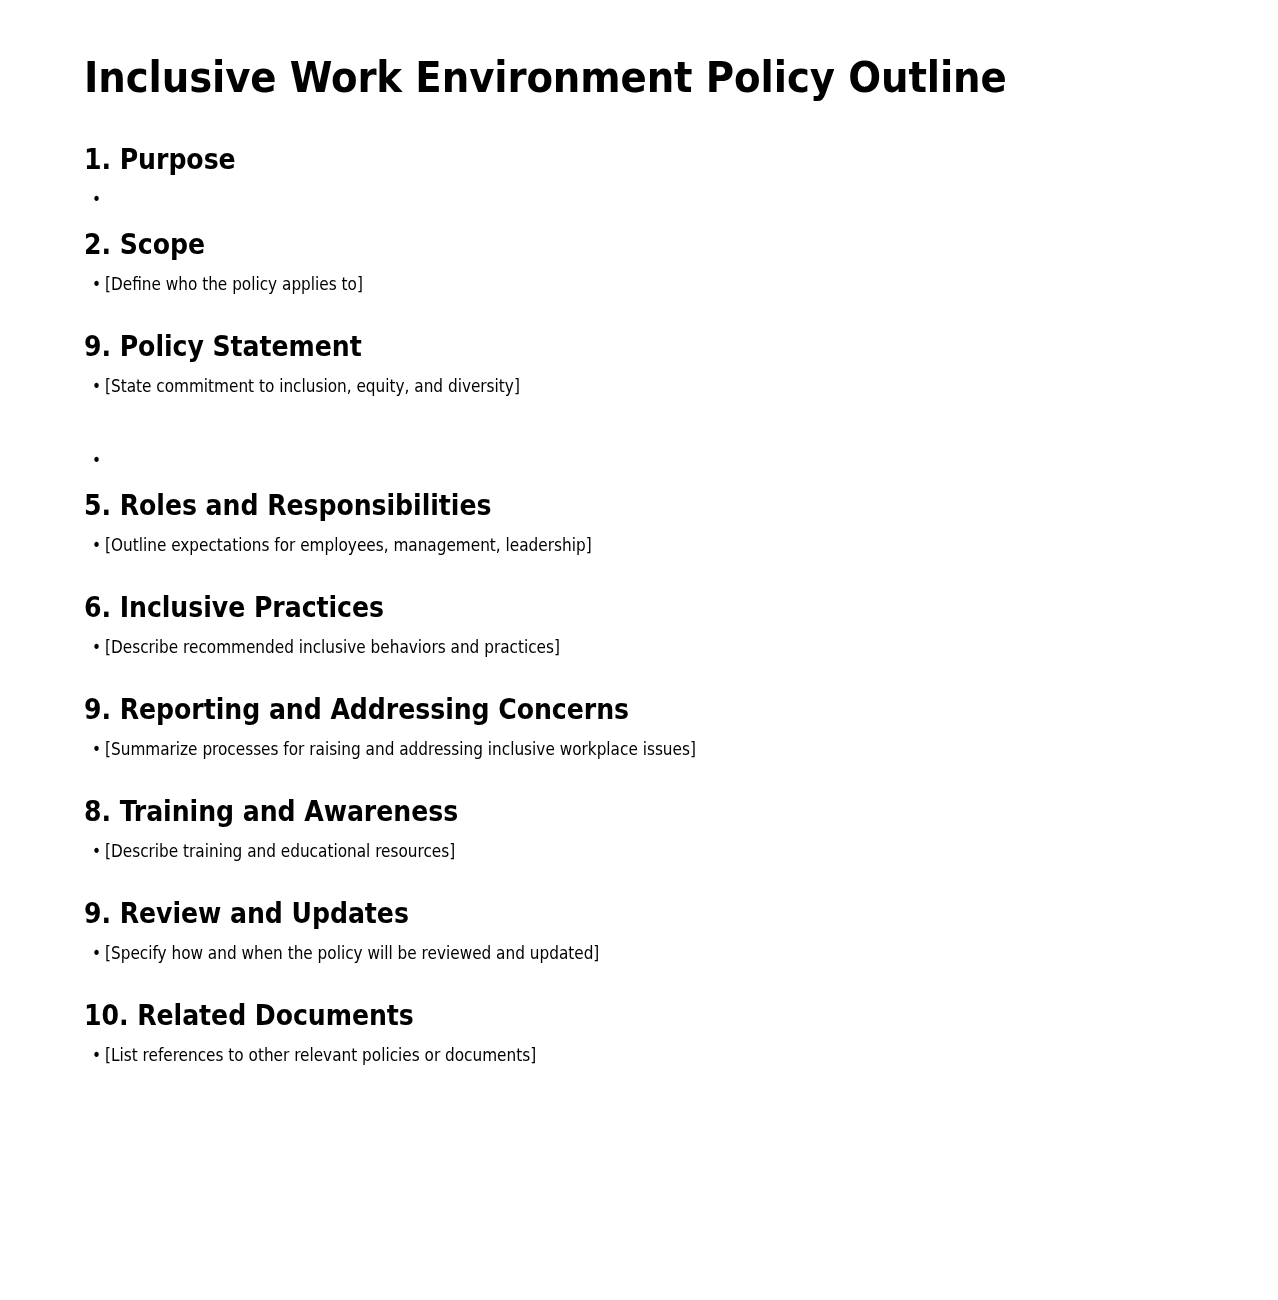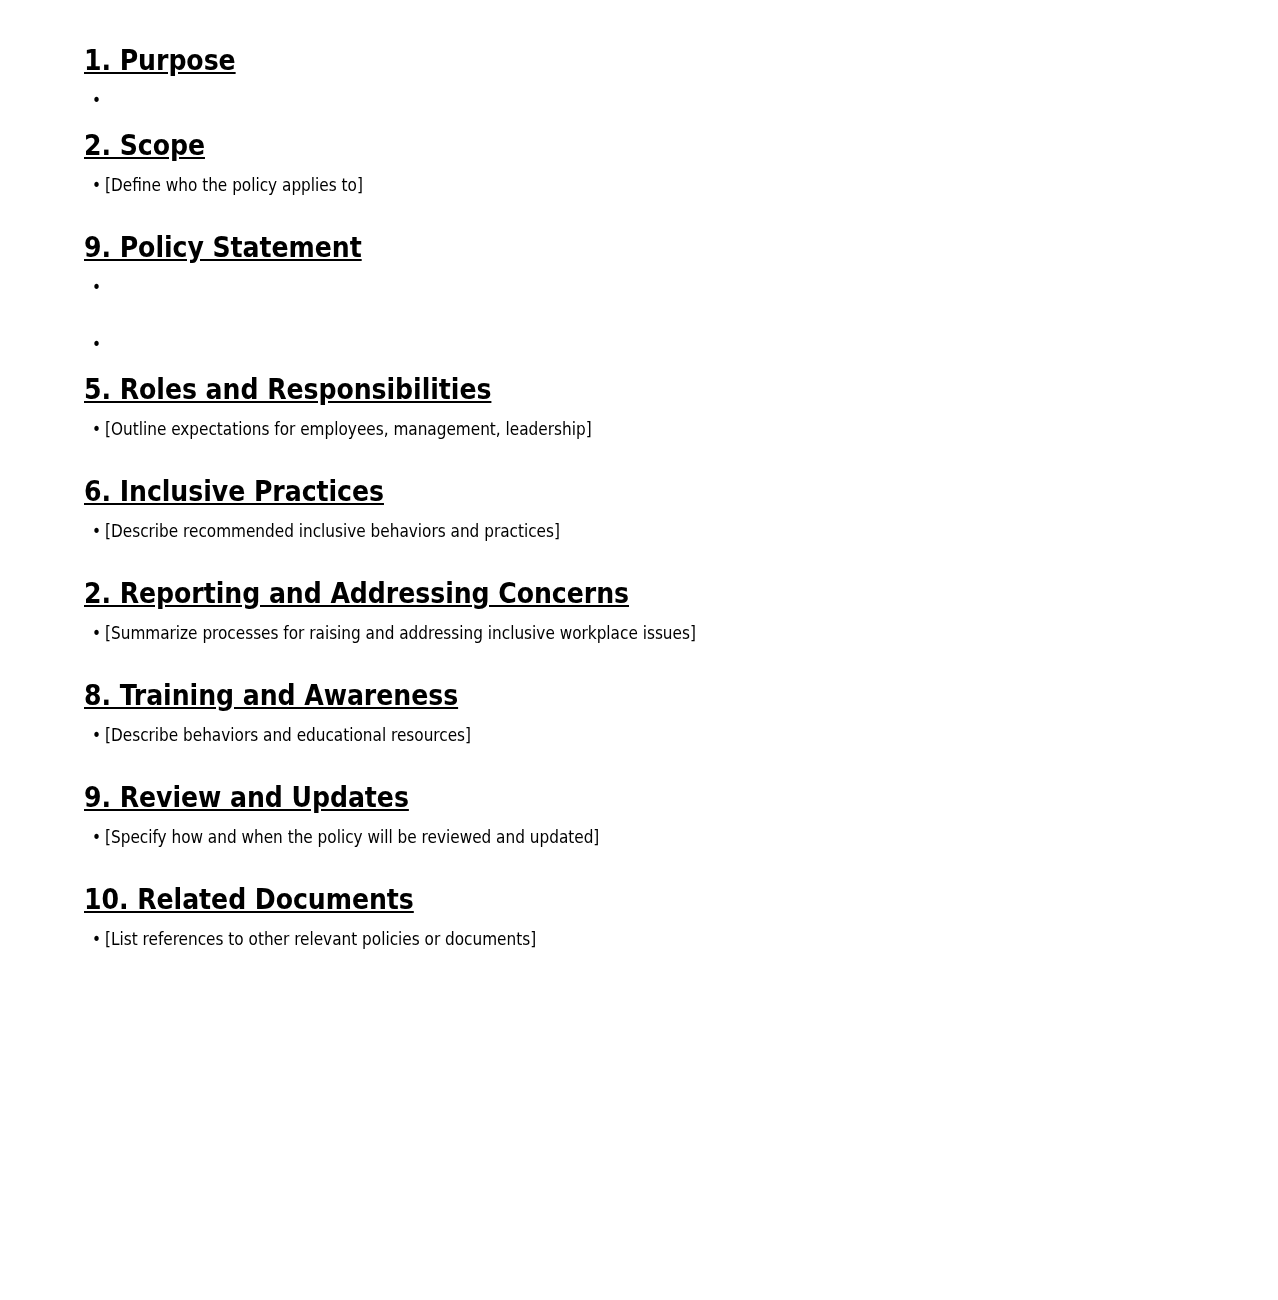--- a/index.html
+++ b/index.html
@@ -58,21 +58,20 @@
 
   .section-heading {
     font-size: 28px;
     font-weight: bold;
     line-height: 1.0;
     margin: 0;
     padding: 0;
     color: #000000;
     letter-spacing: -0.05px;
     font-family: "DejaVu Sans Condensed", "Liberation Sans Narrow", "Liberation Sans", sans-serif;
-    text-decoration: underline;
   }
 
   .section-list {
     margin: 0;
     padding: 0;
     list-style: none;
   }
 
   .section-item {
     font-size: 17px;
@@ -100,67 +99,68 @@
   .section:first-child { padding-top: 47px; }
   .section .section-heading { padding-bottom: 0; }
   .section .section-list { padding-top: 17px; }
 </style>
 </head>
 <body>
 
 <div class="page">
   <div class="doc">
 
+    <h1 class="doc-title">Inclusive Work Environment Policy Outline</h1>
 
     <div class="sections">
         <section class="section">
           <h2 class="section-heading">1. Purpose</h2>
           <ul class="section-list">
             <li class="section-item"><span class="bullet">•</span></li>
           </ul>
         </section>
         <section class="section">
           <h2 class="section-heading">2. Scope</h2>
           <ul class="section-list">
             <li class="section-item"><span class="bullet">•</span><span class="item-text">[Define who the policy applies to]</span></li>
           </ul>
         </section>
         <section class="section">
           <h2 class="section-heading">9. Policy Statement</h2>
           <ul class="section-list">
-            <li class="section-item"><span class="bullet">•</span></li>
+            <li class="section-item"><span class="bullet">•</span><span class="item-text">[State commitment to inclusion, equity, and diversity]</span></li>
           </ul>
         </section>
         <section class="section">
           <ul class="section-list">
             <li class="section-item"><span class="bullet">•</span></li>
           </ul>
         </section>
         <section class="section">
           <h2 class="section-heading">5. Roles and Responsibilities</h2>
           <ul class="section-list">
             <li class="section-item"><span class="bullet">•</span><span class="item-text">[Outline expectations for employees, management, leadership]</span></li>
           </ul>
         </section>
         <section class="section">
           <h2 class="section-heading">6. Inclusive Practices</h2>
           <ul class="section-list">
             <li class="section-item"><span class="bullet">•</span><span class="item-text">[Describe recommended inclusive behaviors and practices]</span></li>
           </ul>
         </section>
         <section class="section">
-          <h2 class="section-heading">2. Reporting and Addressing Concerns</h2>
+          <h2 class="section-heading">9. Reporting and Addressing Concerns</h2>
           <ul class="section-list">
             <li class="section-item"><span class="bullet">•</span><span class="item-text">[Summarize processes for raising and addressing inclusive workplace issues]</span></li>
           </ul>
         </section>
         <section class="section">
           <h2 class="section-heading">8. Training and Awareness</h2>
           <ul class="section-list">
-            <li class="section-item"><span class="bullet">•</span><span class="item-text">[Describe behaviors and educational resources]</span></li>
+            <li class="section-item"><span class="bullet">•</span><span class="item-text">[Describe training and educational resources]</span></li>
           </ul>
         </section>
         <section class="section">
           <h2 class="section-heading">9. Review and Updates</h2>
           <ul class="section-list">
             <li class="section-item"><span class="bullet">•</span><span class="item-text">[Specify how and when the policy will be reviewed and updated]</span></li>
           </ul>
         </section>
         <section class="section">
           <h2 class="section-heading">10. Related Documents</h2>

